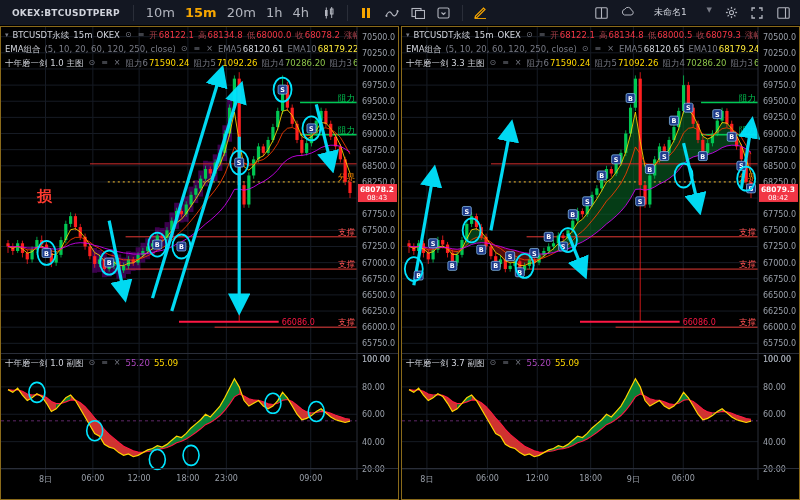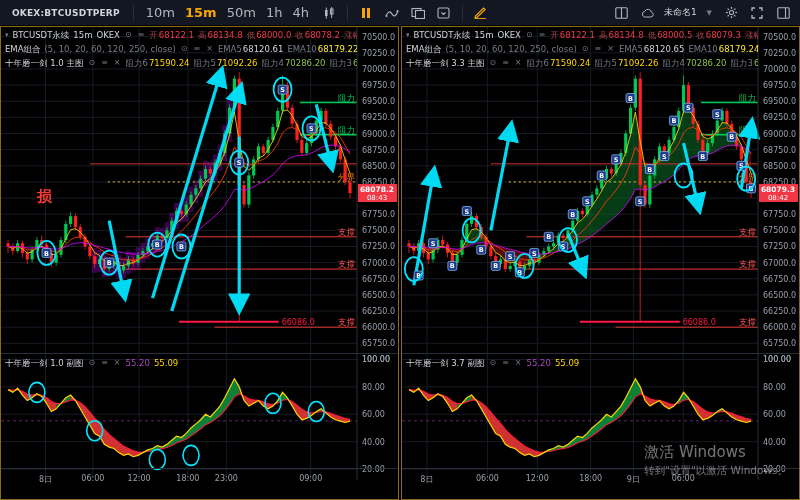--- a/index.html
+++ b/index.html
@@ -9,21 +9,21 @@
 
   
   .toolbar { height:26px; background:#131722; border-bottom:1px solid #000; display:flex; align-items:center; justify-content:space-between; padding:0 6px; flex:0 0 26px; }
   .tb-left, .tb-right { display:flex; align-items:center; gap:4px; height:100%; }
   .tb-sym { font-size:9px; color:#d1d4dc; font-weight:bold; letter-spacing:.2px; padding:0 6px; cursor:pointer; }
   .tb-sep { width:1px; height:16px; background:#2a2e39; margin:0 3px; }
   .tf-btn { font-size:13px; color:#b2b5be; padding:2px 5px; border-radius:2px; cursor:pointer; }
   .tf-btn.active { color:#f7a600; font-weight:bold; }
   .tb-ic { width:22px; height:18px; display:flex; align-items:center; justify-content:center; cursor:pointer; border-radius:2px; }
   .tb-ic svg { display:block; }
-  .layout-name { font-size:9px; color:#d1d4dc; display:flex; align-items:center; gap:10px; cursor:pointer; padding:0 4px; }
+  .layout-name { font-size:9px; color:#d1d4dc; display:flex; align-items:flex-start; gap:20px; cursor:pointer; padding:0 4px; }
   .caret { font-size:7px; color:#787b86; }
 
   
   .charts { flex:1; display:flex; background:#000; }
   .panel { width:399px; height:474px; position:relative; border:1px solid #8a6a1a; background:#000; }
   .panel + .panel { margin-left:2px; }
   .legend { position:absolute; top:1px; left:4px; z-index:5; font-size:8.5px; line-height:14px; white-space:nowrap; overflow:hidden; width:352px; }
   .lg-row { display:flex; align-items:center; gap:4px; height:14px; }
   .lg-title { color:#d1d4dc;text-align:right; }
   .lg-dim { color:#787b86; }
@@ -43,21 +43,21 @@
 
 <div class="app">
 
   <div class="toolbar">
     <div class="tb-left">
       <span class="tb-sym">OKEX:BTCUSDTPERP</span>
       <span class="tb-sep"></span>
       <span id="tf-group" style="display:flex;align-items:center;">
           <span class="tf-btn">10m</span>
           <span class="tf-btn active">15m</span>
-          <span class="tf-btn">50m</span>
+          <span class="tf-btn">20m</span>
           <span class="tf-btn">1h</span>
           <span class="tf-btn">4h</span>
         </span>
       <span class="tb-ic">
           <svg width="12" height="12" viewBox="0 0 12 12">
             <rect x="2" y="3" width="2.6" height="6" fill="#b2b5be"></rect>
             <line x1="3.3" y1="0.5" x2="3.3" y2="11.5" stroke="#b2b5be"></line>
             <rect x="7.4" y="2" width="2.6" height="5" fill="none" stroke="#b2b5be"></rect>
             <line x1="8.7" y1="0" x2="8.7" y2="11" stroke="#b2b5be"></line>
           </svg>
@@ -952,17 +952,13 @@
           <span class="ta-label" style="left: 24.92px;">8日</span>
           <span class="ta-label" style="left: 85.44px;">06:00</span>
           <span class="ta-label" style="left: 135.28px;">12:00</span>
           <span class="ta-label" style="left: 188.68px;">18:00</span>
           <span class="ta-label" style="left: 231.4px;">9日</span>
           <span class="ta-label" style="left: 281.24px;">06:00</span>
         </div>
       </section>
   </div>
 
-  <div class="watermark">
-    <div class="w1">激活 Windows</div>
-    <div class="w2">转到"设置"以激活 Windows。</div>
-  </div>
 </div>
 
 </body></html>

